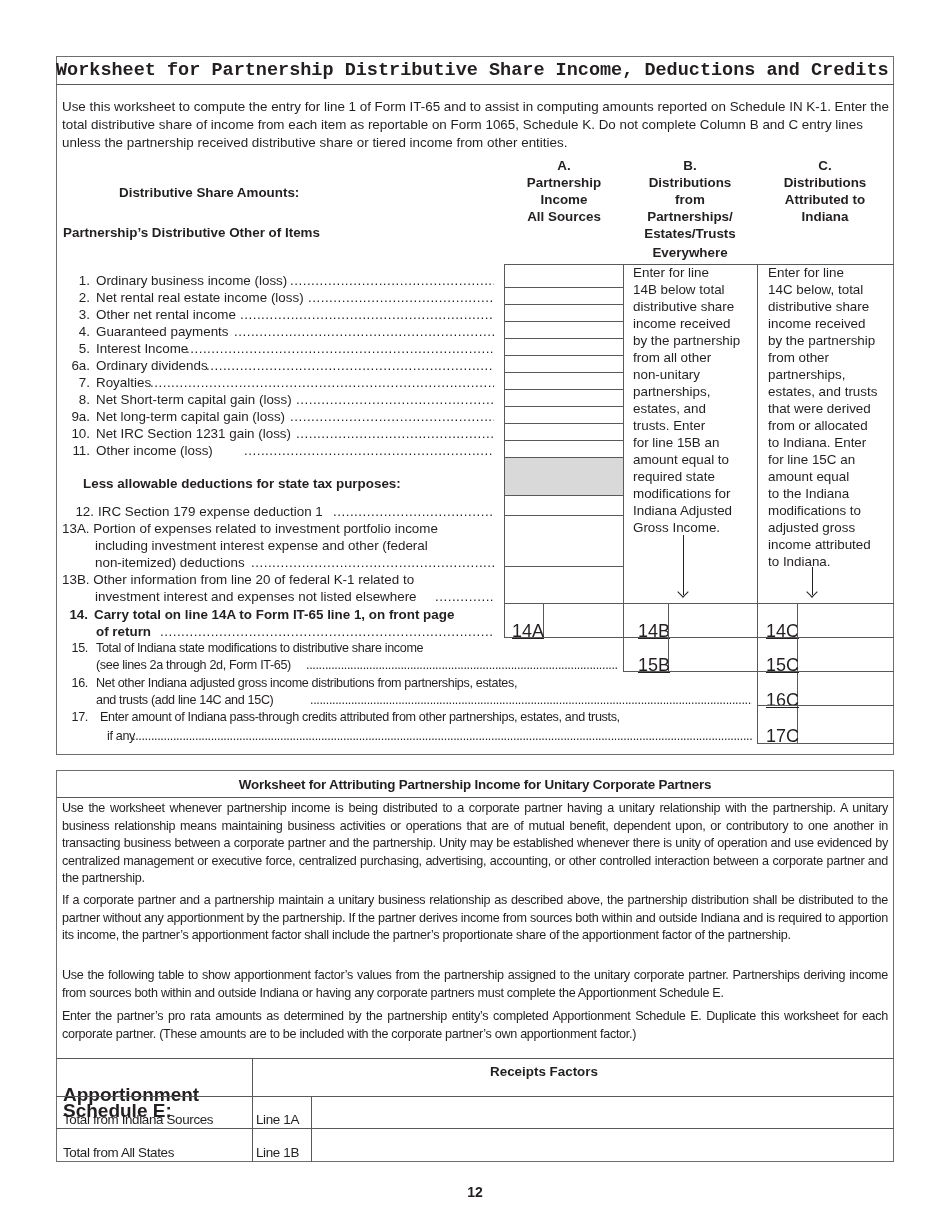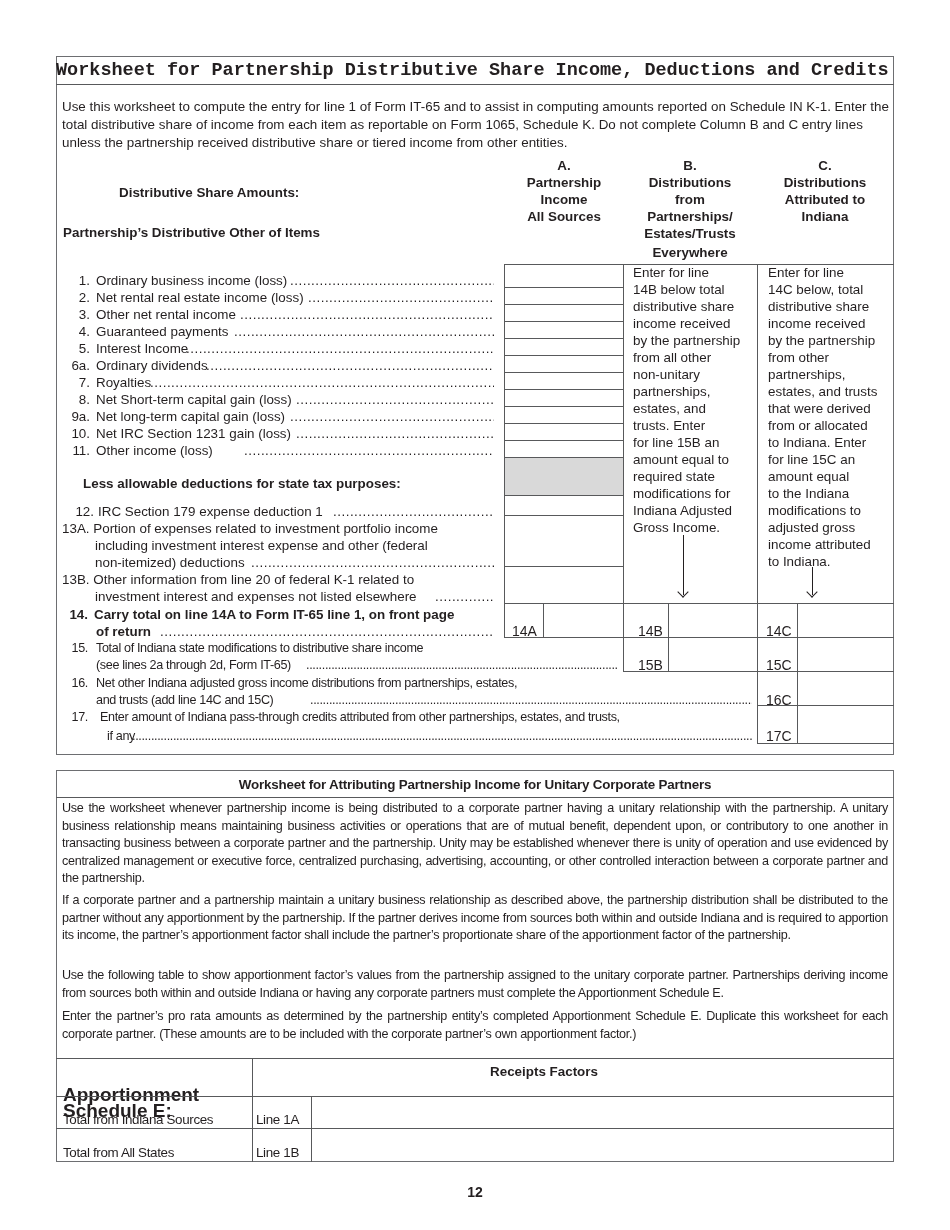--- a/index.html
+++ b/index.html
@@ -12,21 +12,21 @@
   .bold { font-weight: bold; }
   .title1 { font-size: 18.5px; font-weight: bold; text-align: center; }
   .intro { font-size: 13.4px; line-height: 18px; white-space: normal; }
   .colhead { font-size: 13.4px; font-weight: bold; text-align: center; line-height: 17px; white-space: normal; }
   .instr { font-size: 13.4px; line-height: 17px; white-space: normal; }
   .line-row { position: absolute; left: 62px; font-size: 13.4px; line-height: 17px; white-space: nowrap; }
   .num { display: inline-block; width: 28px; text-align: right; margin-right: 6px; }
   .dots { position: absolute; overflow: hidden; white-space: nowrap; font-size: 13.4px; line-height: 17px; color: #231f20; letter-spacing: 0.5px; }
   .cond { font-size: 12.6px; letter-spacing: -0.35px; }
   .cell { position: absolute; box-sizing: border-box; }
-  .lbl { position: absolute; font-size: 14px; line-height: 14px; }
+  .lbl { position: absolute; font-size: 18px; line-height: 14px; text-decoration: underline; }
   .para { position: absolute; left: 62px; width: 826px; font-size: 12.6px; line-height: 17.5px; text-align: justify; letter-spacing: -0.3px; }
   .arrow { position: absolute; width: 0; border-left: 1px solid #231f20; }
   .arrowhead { position: absolute; width: 7px; height: 7px; border-right: 1px solid #231f20; border-bottom: 1px solid #231f20; transform: rotate(45deg); }
   .input-cell { position: absolute; box-sizing: border-box; }
 </style>
 </head>
 <body>
 
 <div class="box" style="left:56px; top:56px; width:838px; height:699px;"></div>
 <div class="hline" style="left:56px; top:84px; width:838px;"></div>

